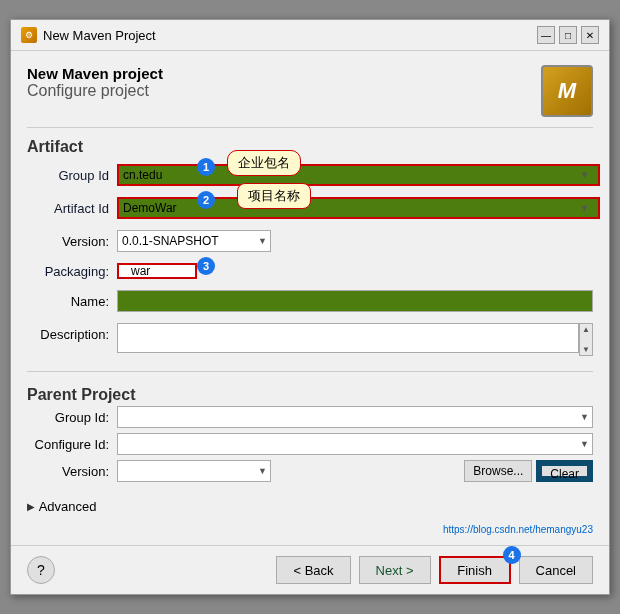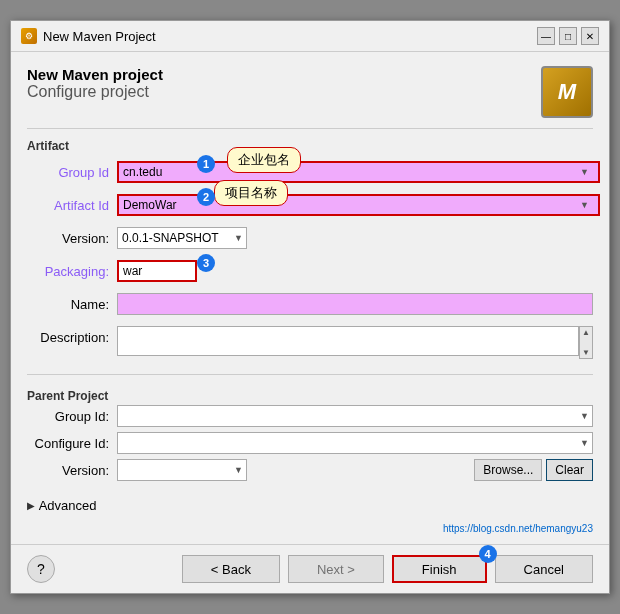--- a/index.html
+++ b/index.html
@@ -95,49 +95,49 @@
       font-weight: bold;
       color: white;
       font-style: italic;
     }
     .divider {
       height: 1px;
       background: #ccc;
       margin: 4px 0;
     }
     .section-label {
-      font-size: 12px;
+      font-size: 16px;
       font-weight: bold;
       color: #333;
       margin-bottom: 2px;
     }
     .form-row {
       display: flex;
       align-items: center;
       margin-bottom: 5px;
       position: relative;
     }
     .form-label {
       width: 90px;
       text-align: right;
       padding-right: 8px;
       font-size: 13px;
       color: #000;
       flex-shrink: 0;
     }
     .form-label.yellow {
-      color: #8b5cf6;
+      color: #0f172a;
     }
     .form-input {
       flex: 1;
       height: 22px;
       border: 1px solid #aaa;
       padding: 2px 4px;
       font-size: 12px;
-      background: #f0abfc;
+      background: #4d7c0f;
       outline: none;
     }
     .form-input.highlight {
       border: 2px solid #cc0000;
     }
     .select-wrapper {
       flex: 1;
       position: relative;
       display: flex;
       align-items: center;
@@ -160,42 +160,42 @@
       pointer-events: none;
       font-size: 9px;
       color: #555;
     }
     .version-row {
       display: flex;
       align-items: center;
       margin-bottom: 5px;
     }
     .version-select-wrapper {
-      width: 130px;
+      width: 154px;
       position: relative;
       display: flex;
       align-items: center;
     }
     .version-select-wrapper select {
       width: 100%;
       height: 22px;
       border: 1px solid #aaa;
       padding: 2px 4px;
       font-size: 12px;
       background: white;
       outline: none;
       appearance: none;
       -webkit-appearance: none;
       padding-right: 18px;
     }
     .packaging-input {
       width: 80px;
-      height: 22px;
+      height: 16px;
       border: 2px solid #cc0000;
-      padding: 2px 4px;
+      padding: 2px 12px;
       font-size: 12px;
       background: white;
       outline: none;
     }
     .textarea-wrapper {
       flex: 1;
       position: relative;
     }
     .textarea-wrapper textarea {
       width: 100%;
@@ -240,21 +240,21 @@
       height: 22px;
       border: 1px solid #aaa;
       background: #e0e0e0;
       cursor: pointer;
       font-size: 12px;
     }
     .clear-btn {
       margin-left: 4px;
       padding: 1px 8px;
       height: 22px;
-      border: 1px solid #0c4a6e;
+      border: 6px solid #0c4a6e;
       background: #e0e0e0;
       cursor: pointer;
       font-size: 12px;
     }
     .advanced-row {
       display: flex;
       align-items: center;
       margin-top: 6px;
       cursor: pointer;
     }
@@ -272,30 +272,30 @@
     .button-row {
       display: flex;
       justify-content: center;
       align-items: center;
       gap: 8px;
       padding: 10px 16px;
       border-top: 1px solid #ccc;
       background: #f0f0f0;
     }
     .dialog-btn {
-      padding: 4px 28px;
+      padding: 4px 16px;
       height: 28px;
       border: 1px solid #aaa;
       background: #e0e0e0;
       cursor: pointer;
       font-size: 13px;
       min-width: 72px;
     }
     .dialog-btn.disabled {
-      color: #737373;
+      color: #14532d;
     }
     .dialog-btn.finish-btn {
       border: 2px solid #cc0000;
       background: #e0e0e0;
     }
     .help-btn {
       width: 28px;
       height: 28px;
       border: 1px solid #aaa;
       background: #e0e0e0;
@@ -384,21 +384,21 @@
 
     <div style="position:relative;">
       <div class="form-row">
         <span class="form-label yellow">Artifact Id</span>
         <input class="form-input highlight" type="text" value="DemoWar" style="">
         <div class="select-arrow" style="position:relative;margin-left:-16px;pointer-events:none;">▼</div>
       </div>
 
       <div class="circle-badge" style="top:-6px; left:170px;">2</div>
 
-      <div class="bubble" style="top:-14px; left:187px;">
+      <div class="bubble" style="top:-14px; left:210px;border-radius:8px;">
         <span>项目名称</span>
       </div>
     </div>
 
     <div class="version-row form-row">
       <span class="form-label">Version:</span>
       <div class="version-select-wrapper">
         <select>
           <option>0.0.1-SNAPSHOT</option>
         </select>

